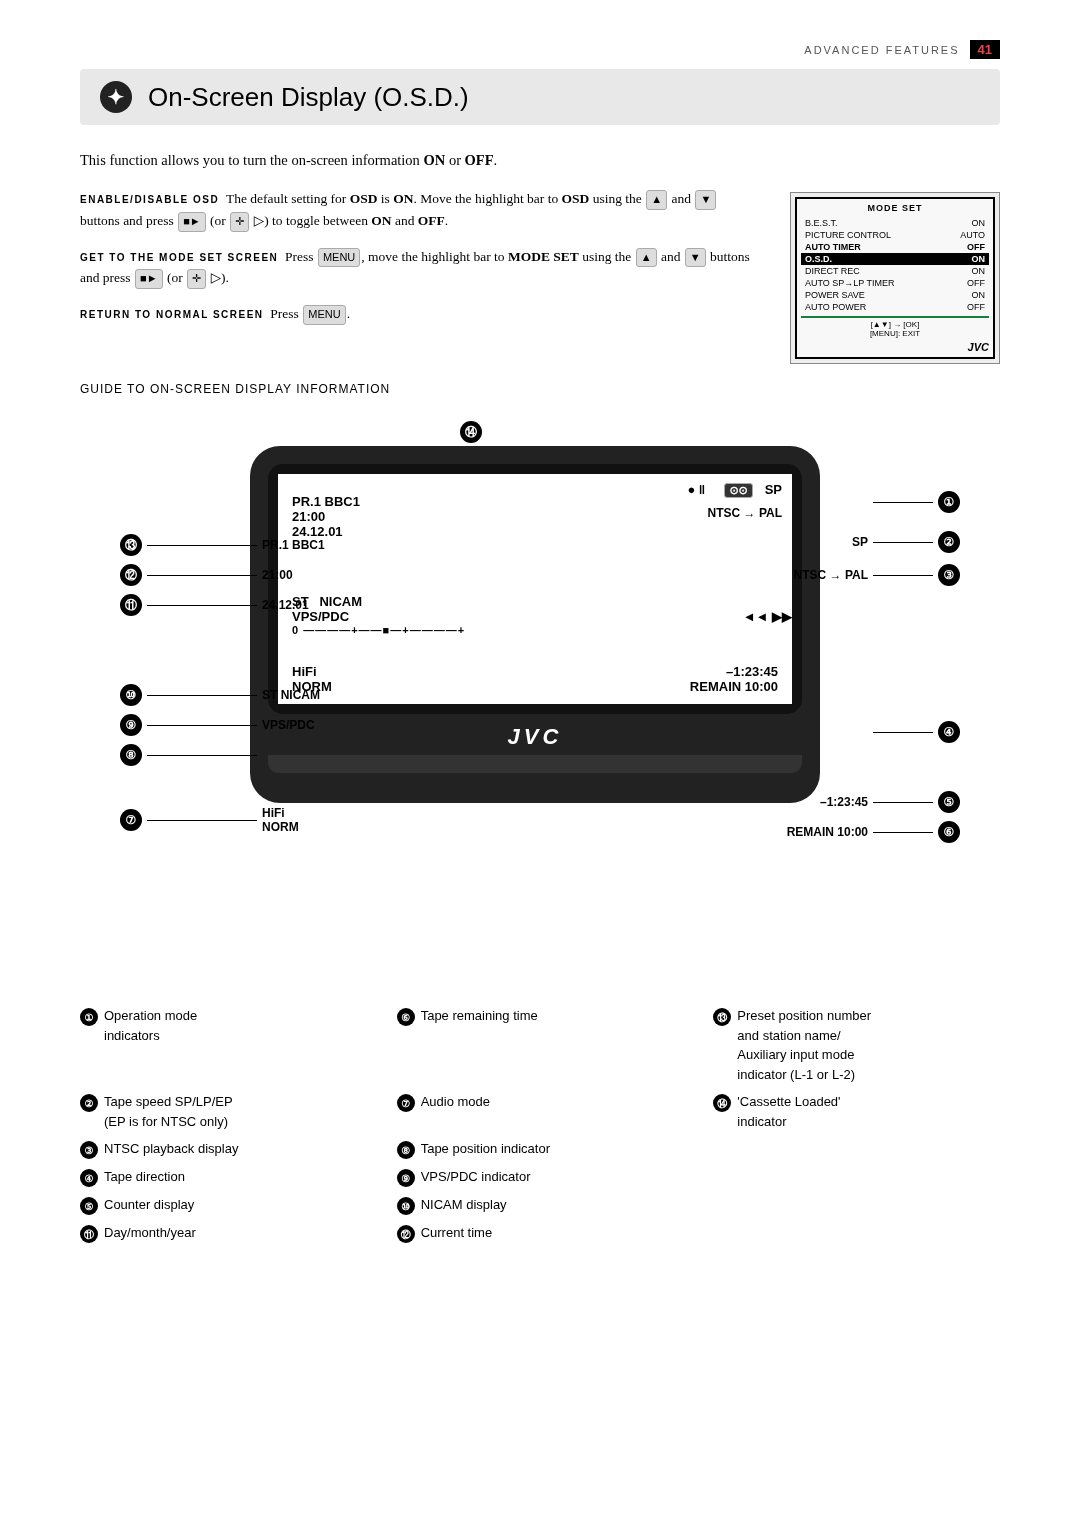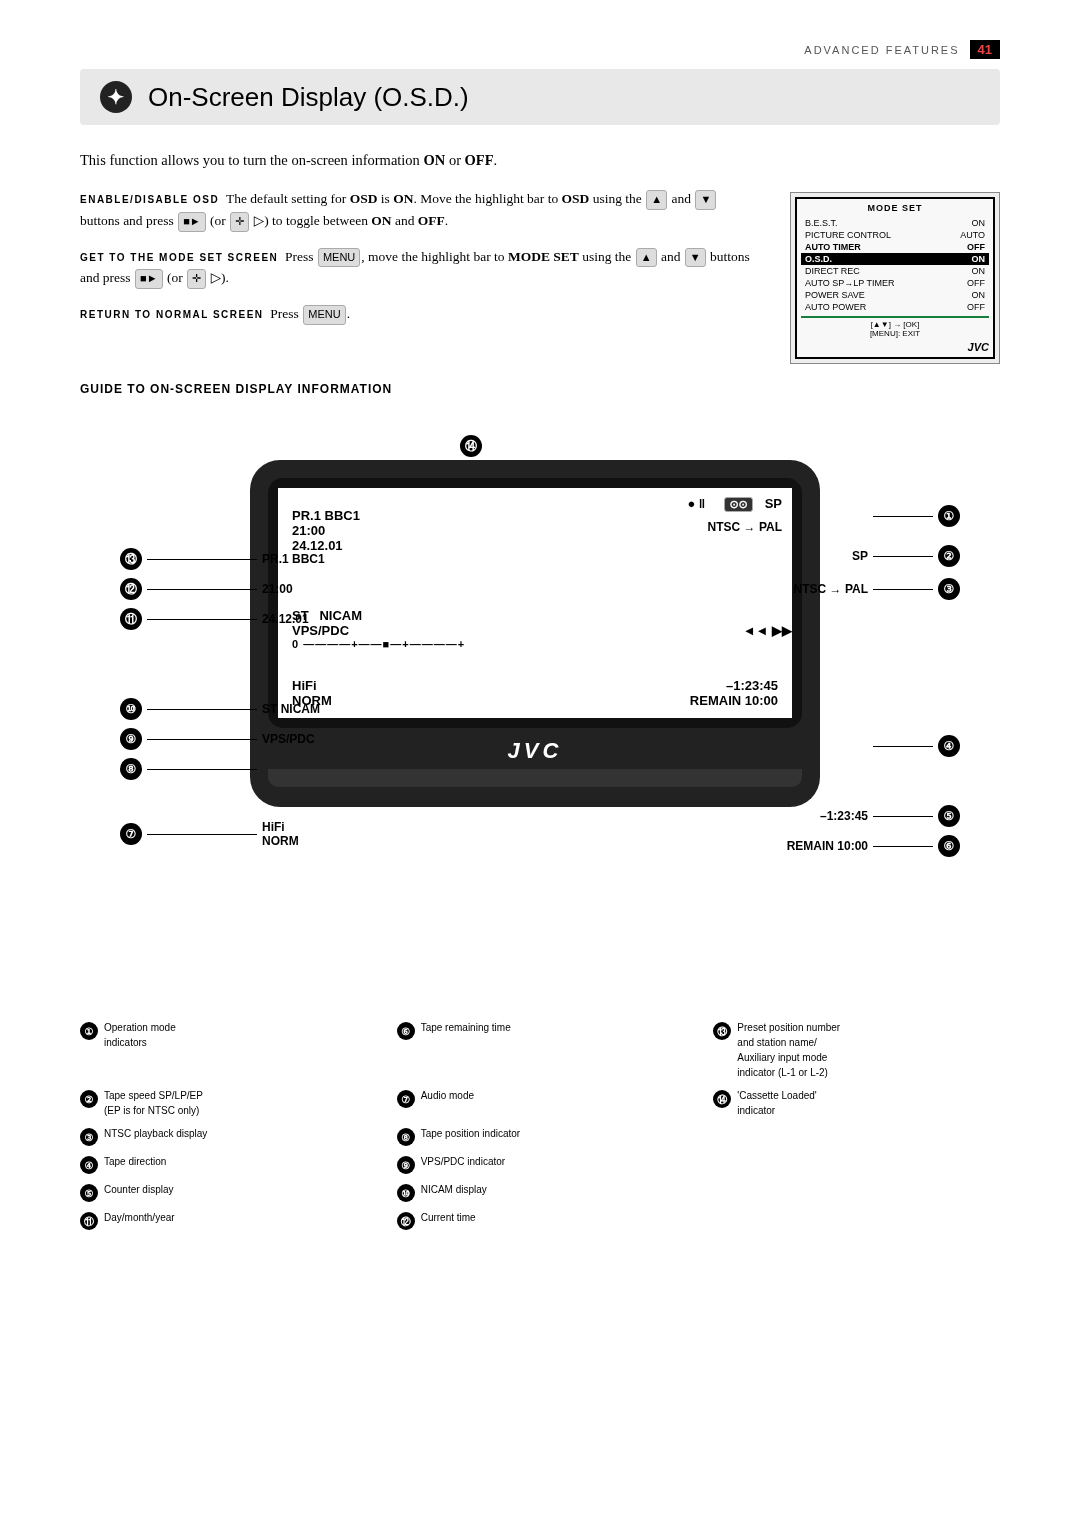--- a/index.html
+++ b/index.html
@@ -172,29 +172,29 @@
       border: 1px solid #888;
       padding: 4px;
       margin-top: 4px;
       background: #eee;
     }
 
     
     .guide-heading {
       font-family: Arial, sans-serif;
       font-size: 12px;
-      font-weight: bold;
+      font-weight: normal;
       letter-spacing: 1px;
       text-transform: uppercase;
-      margin-bottom: 34px;
+      margin-bottom: 20px;
     }
     .tv-outer {
       background: #222;
       border-radius: 30px;
-      padding: 18px 18px 20px 18px;
+      padding: 18px 18px 30px 18px;
       position: relative;
     }
     .tv-inner {
       background: #111;
       border-radius: 15px;
       padding: 10px;
       position: relative;
     }
     .tv-screen {
       background: #fff;
@@ -283,21 +283,21 @@
       gap: 6px;
       font-size: 13px;
       line-height: 1.5;
     }
     .legend-num {
       flex-shrink: 0;
       margin-top: 2px;
     }
     .legend-text {
       font-family: Arial, sans-serif;
-      font-size: 10px;
+      font-size: 13px;
     }
   </style>
 </head>
 <body>
 
 <div class="page-container">
 
   <div class="page-header">
     <span class="page-header-text">ADVANCED FEATURES</span>
     <span class="page-number">41</span>

